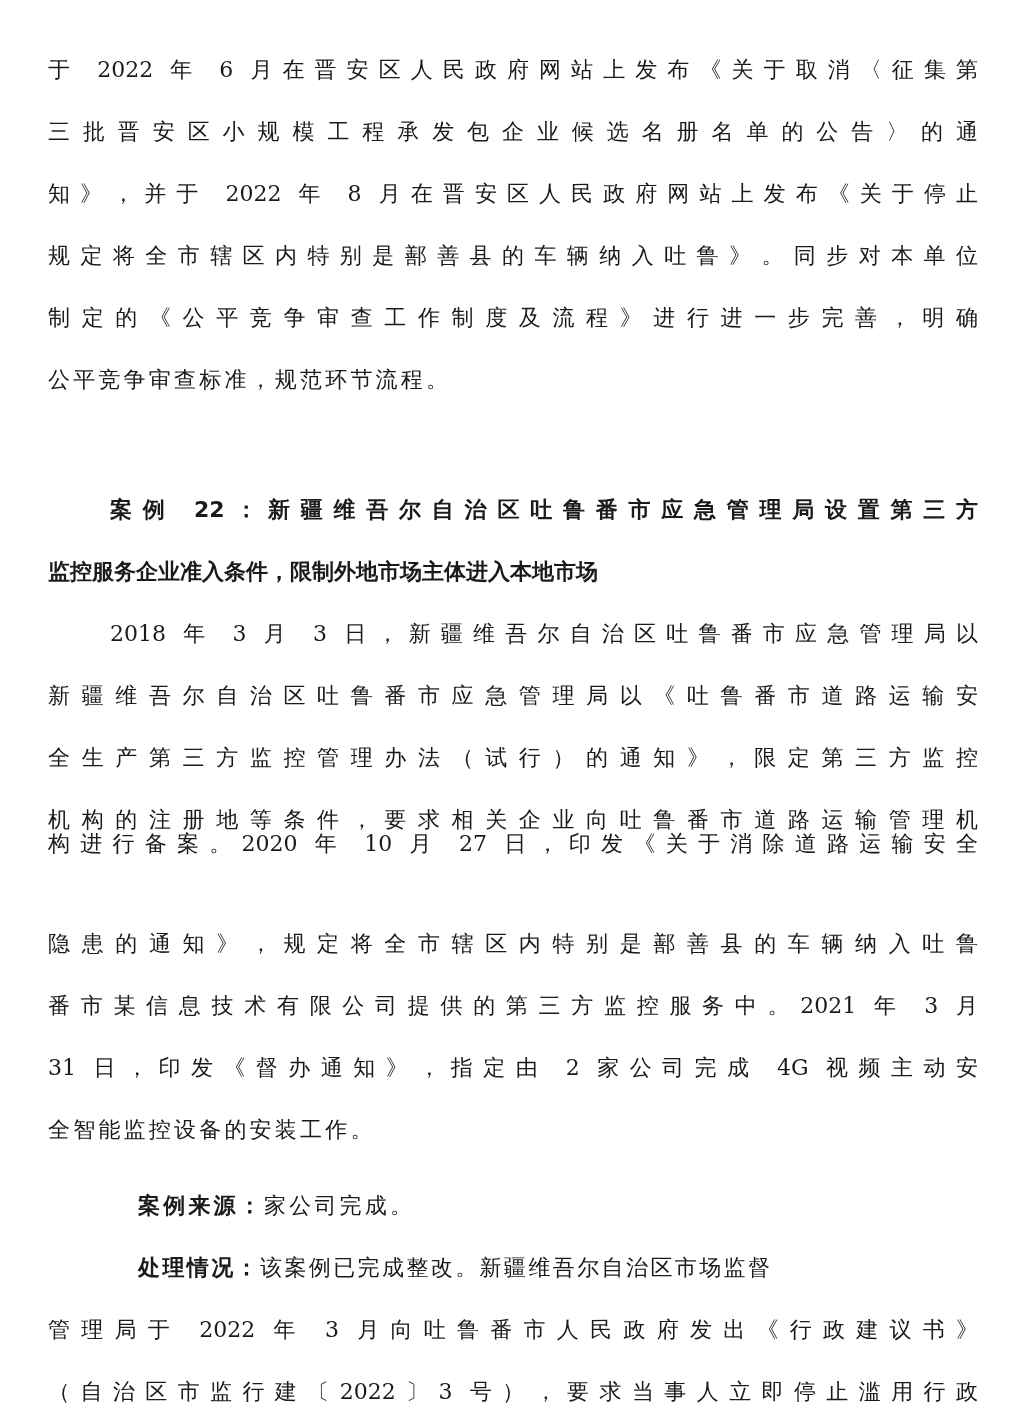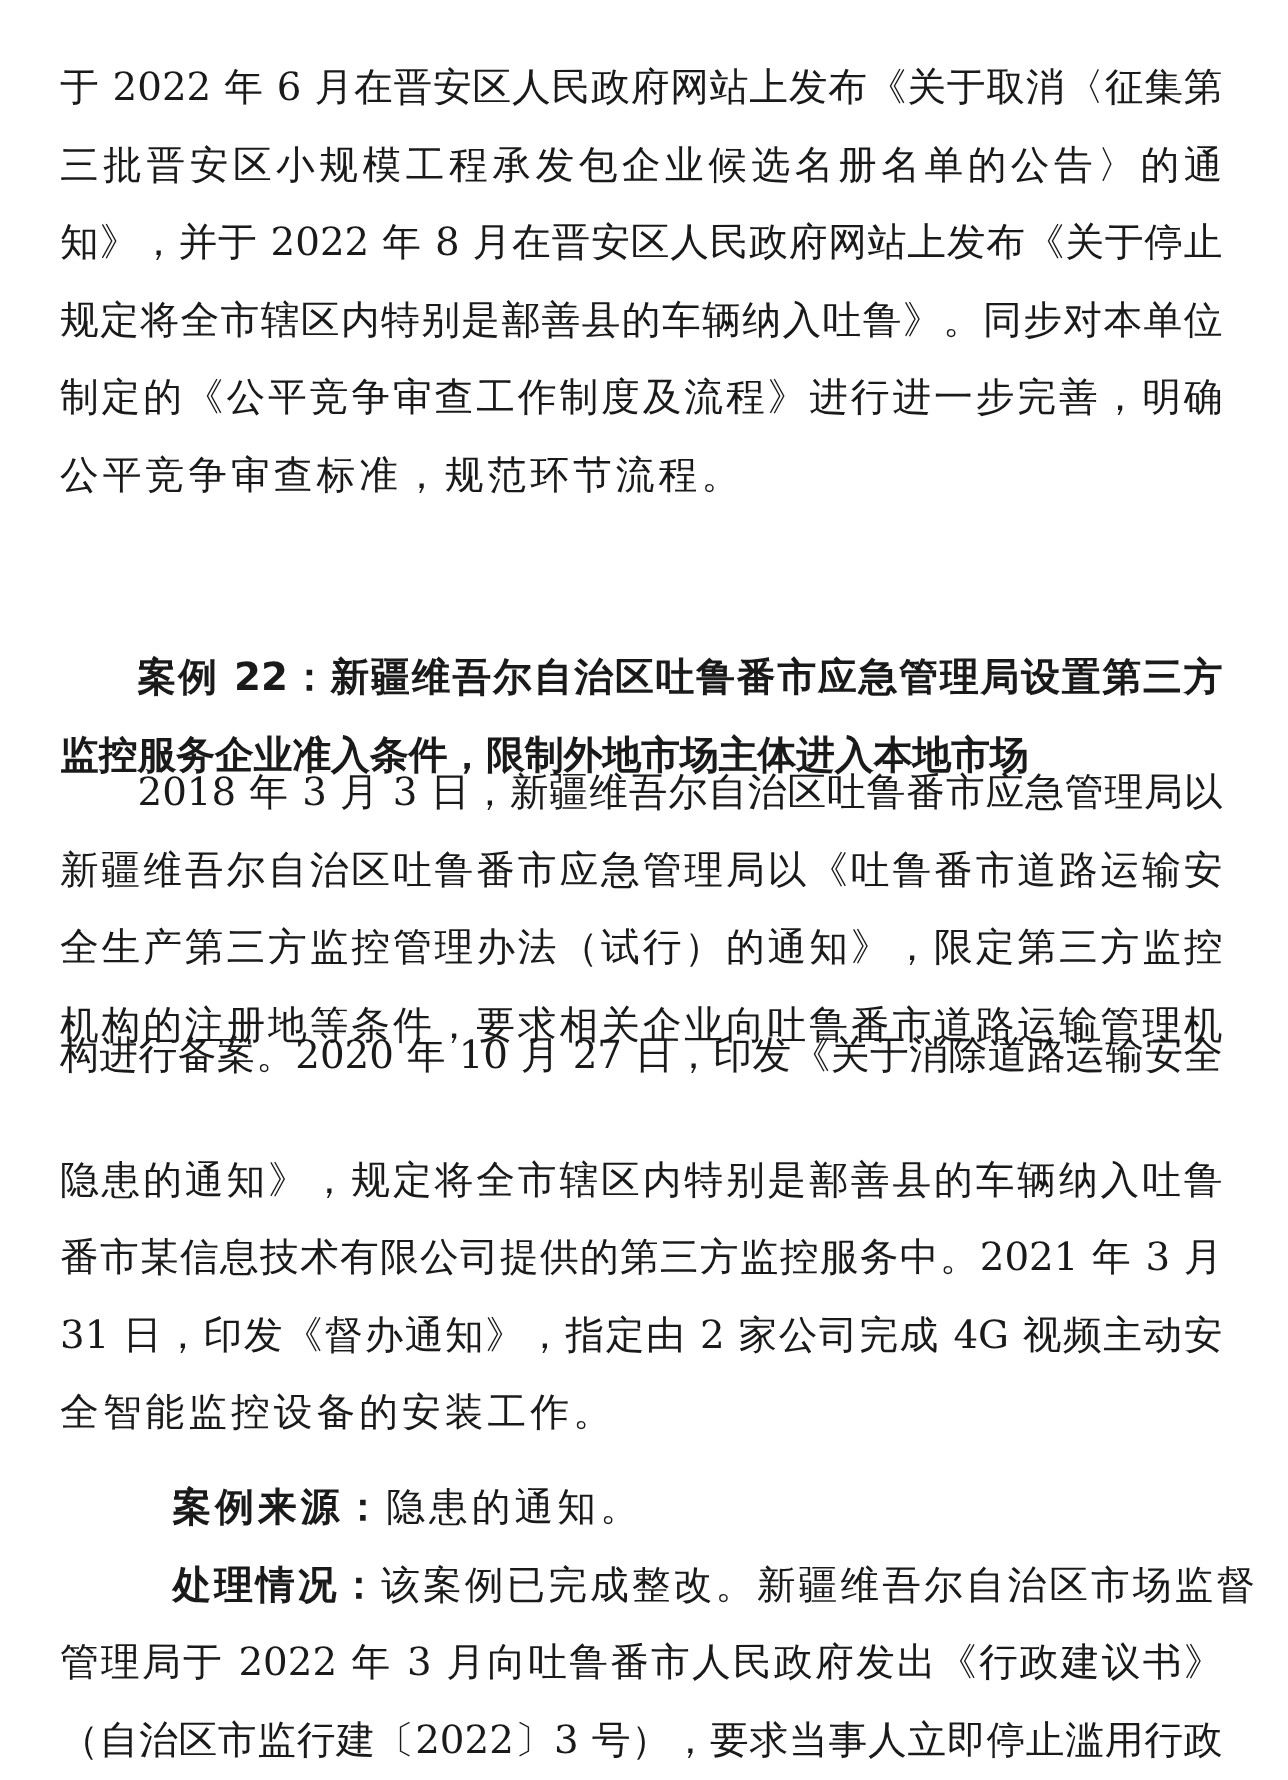--- a/index.html
+++ b/index.html
@@ -18,38 +18,37 @@
     .page {
       position: absolute;
       left: 48px;
       top: 0;
       width: 930px;
     }
     .line {
       position: absolute;
       left: 0;
       white-space: nowrap;
-      font-size: 31px;
+      font-size: 22px;
       line-height: 40px;
       height: 40px;
       letter-spacing: 3.2px;
     }
     .line.justify {
       width: 930px;
       text-align: justify;
       text-align-last: justify;
       letter-spacing: 0;
     }
     .indent { left: 62px; }
     .indent.justify { width: 868px; }
     .heading {
       font-family: "DejaVu Sans", "Liberation Sans", sans-serif;
       font-weight: bold;
       letter-spacing: 0;
-      margin-top: 32px;
     }
     .bold-label {
       font-family: Liberation Sans, sans-serif;
       font-weight: bold;
       margin-left: 28px;
     }
     .normal { font-weight: normal; }
   </style>
 </head>
 <body>
@@ -70,21 +69,21 @@
   <div class="line justify" style="top:676px">新疆维吾尔自治区吐鲁番市应急管理局以《吐鲁番市道路运输安</div>
   <div class="line justify" style="top:738px">全生产第三方监控管理办法（试行）的通知》，限定第三方监控</div>
   <div class="line justify" style="top:800px">机构的注册地等条件，要求相关企业向吐鲁番市道路运输管理机</div>
   <div class="line justify" style="top:824px">构进行备案。2020 年 10 月 27 日，印发《关于消除道路运输安全</div>
   <div class="line justify" style="top:924px">隐患的通知》，规定将全市辖区内特别是鄯善县的车辆纳入吐鲁</div>
   <div class="line justify" style="top:986px">番市某信息技术有限公司提供的第三方监控服务中。2021 年 3 月</div>
   <div class="line justify" style="top:1048px">31 日，印发《督办通知》，指定由 2 家公司完成 4G 视频主动安</div>
   <div class="line" style="top:1110px">全智能监控设备的安装工作。</div>
 
   <div class="line indent" style="top:1186px">
-    <span class="bold-label">案例来源：</span><span class="normal">隐患的通知。</span>
+    <span class="bold-label">案例来源：</span><span class="normal">家公司完成。</span>
   </div>
 
   <div class="line indent" style="top:1248px; letter-spacing:2.4px">
     <span class="bold-label">处理情况：</span><span class="normal">该案例已完成整改。新疆维吾尔自治区市场监督</span>
   </div>
   <div class="line justify" style="top:1310px">管理局于 2022 年 3 月向吐鲁番市人民政府发出《行政建议书》</div>
   <div class="line justify" style="top:1372px">（自治区市监行建〔2022〕3 号），要求当事人立即停止滥用行政</div>
 
 </div>
 

